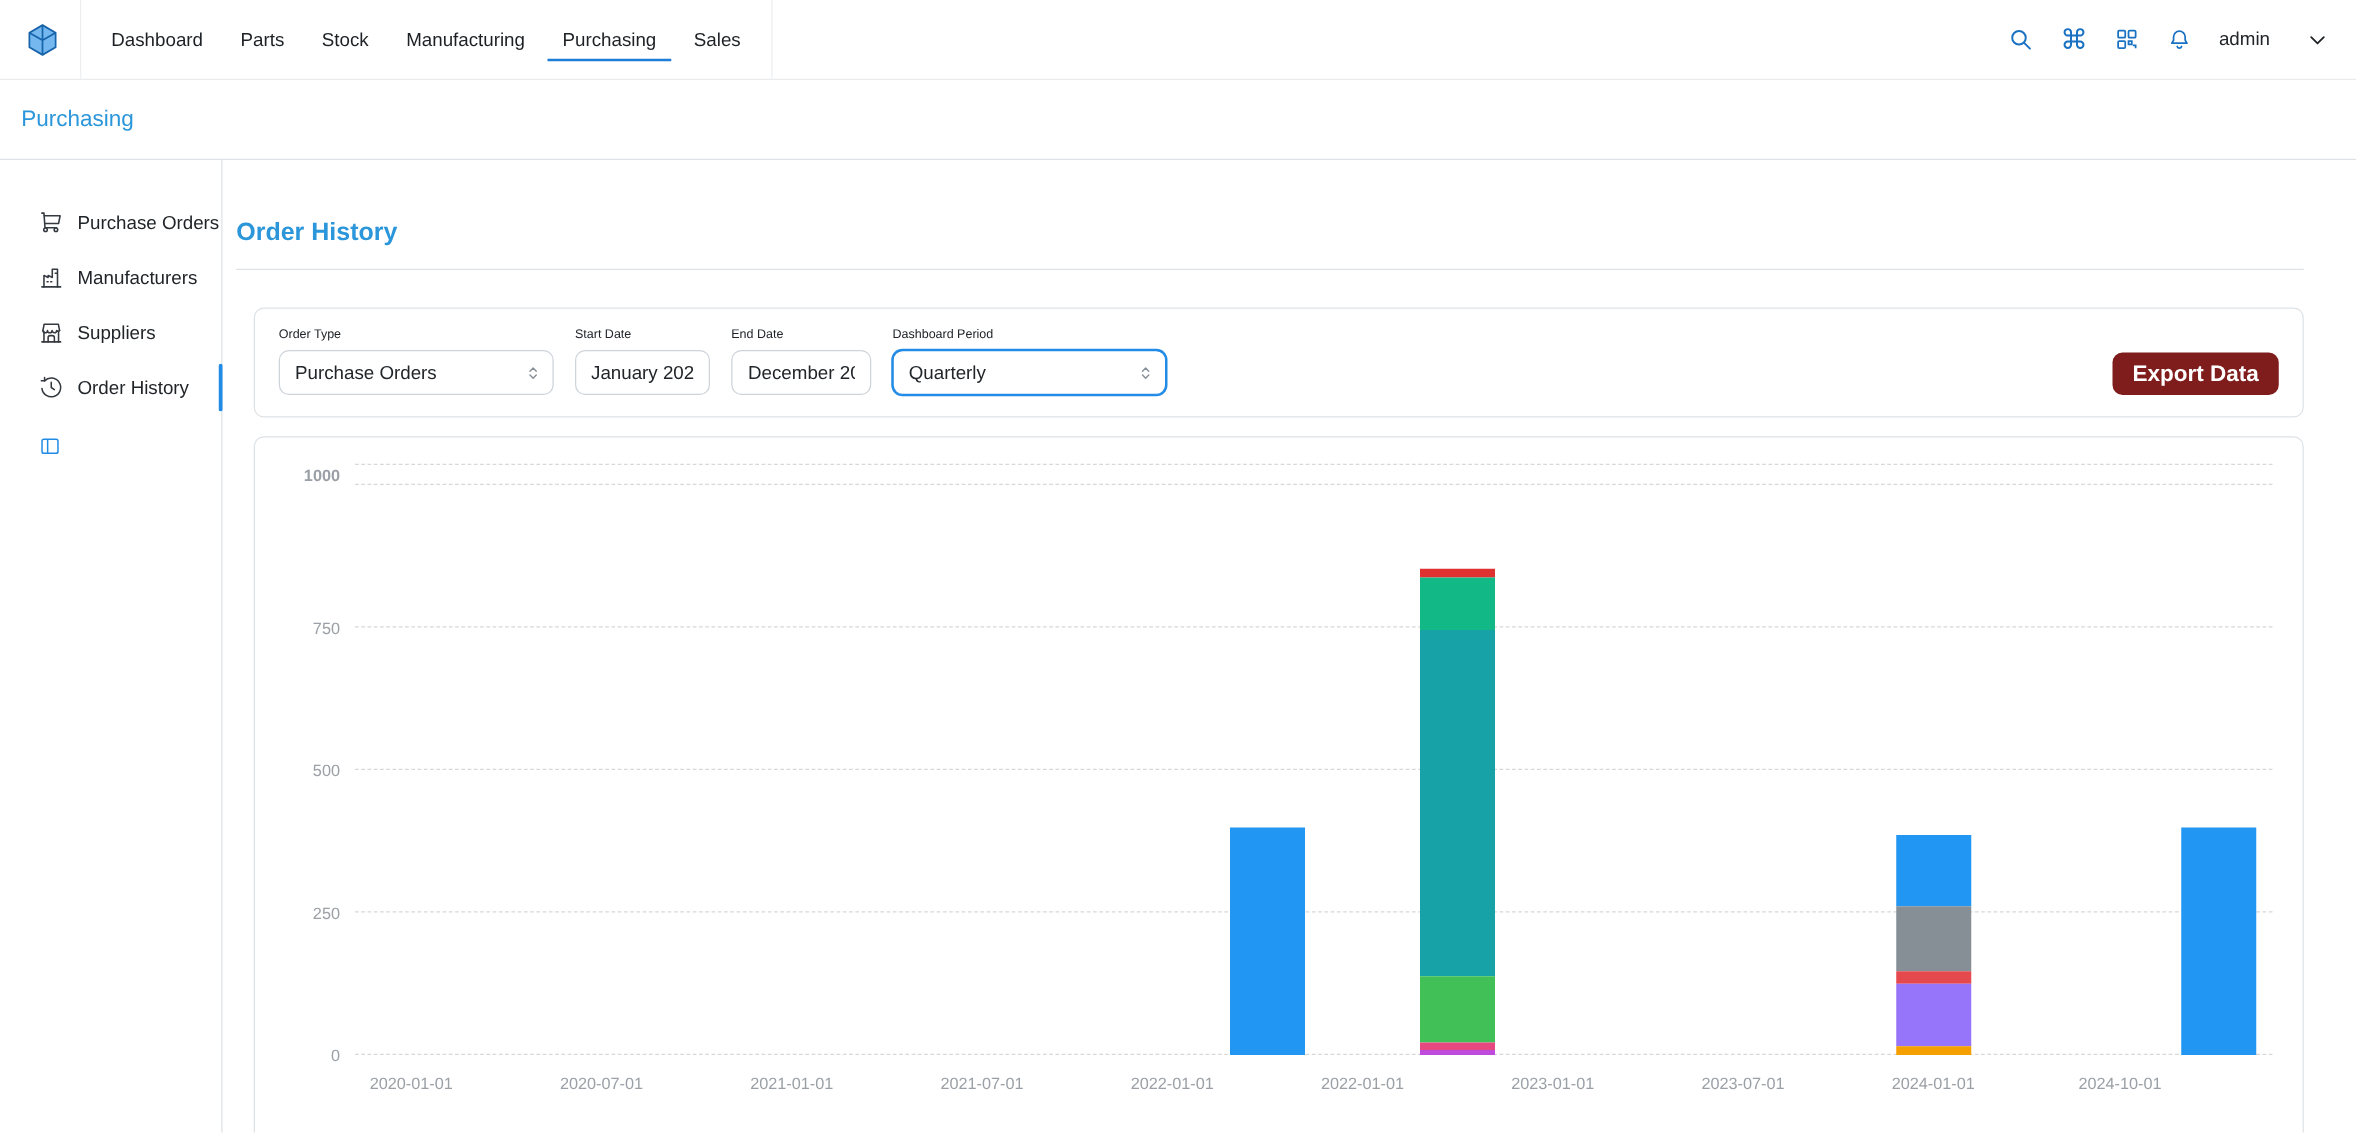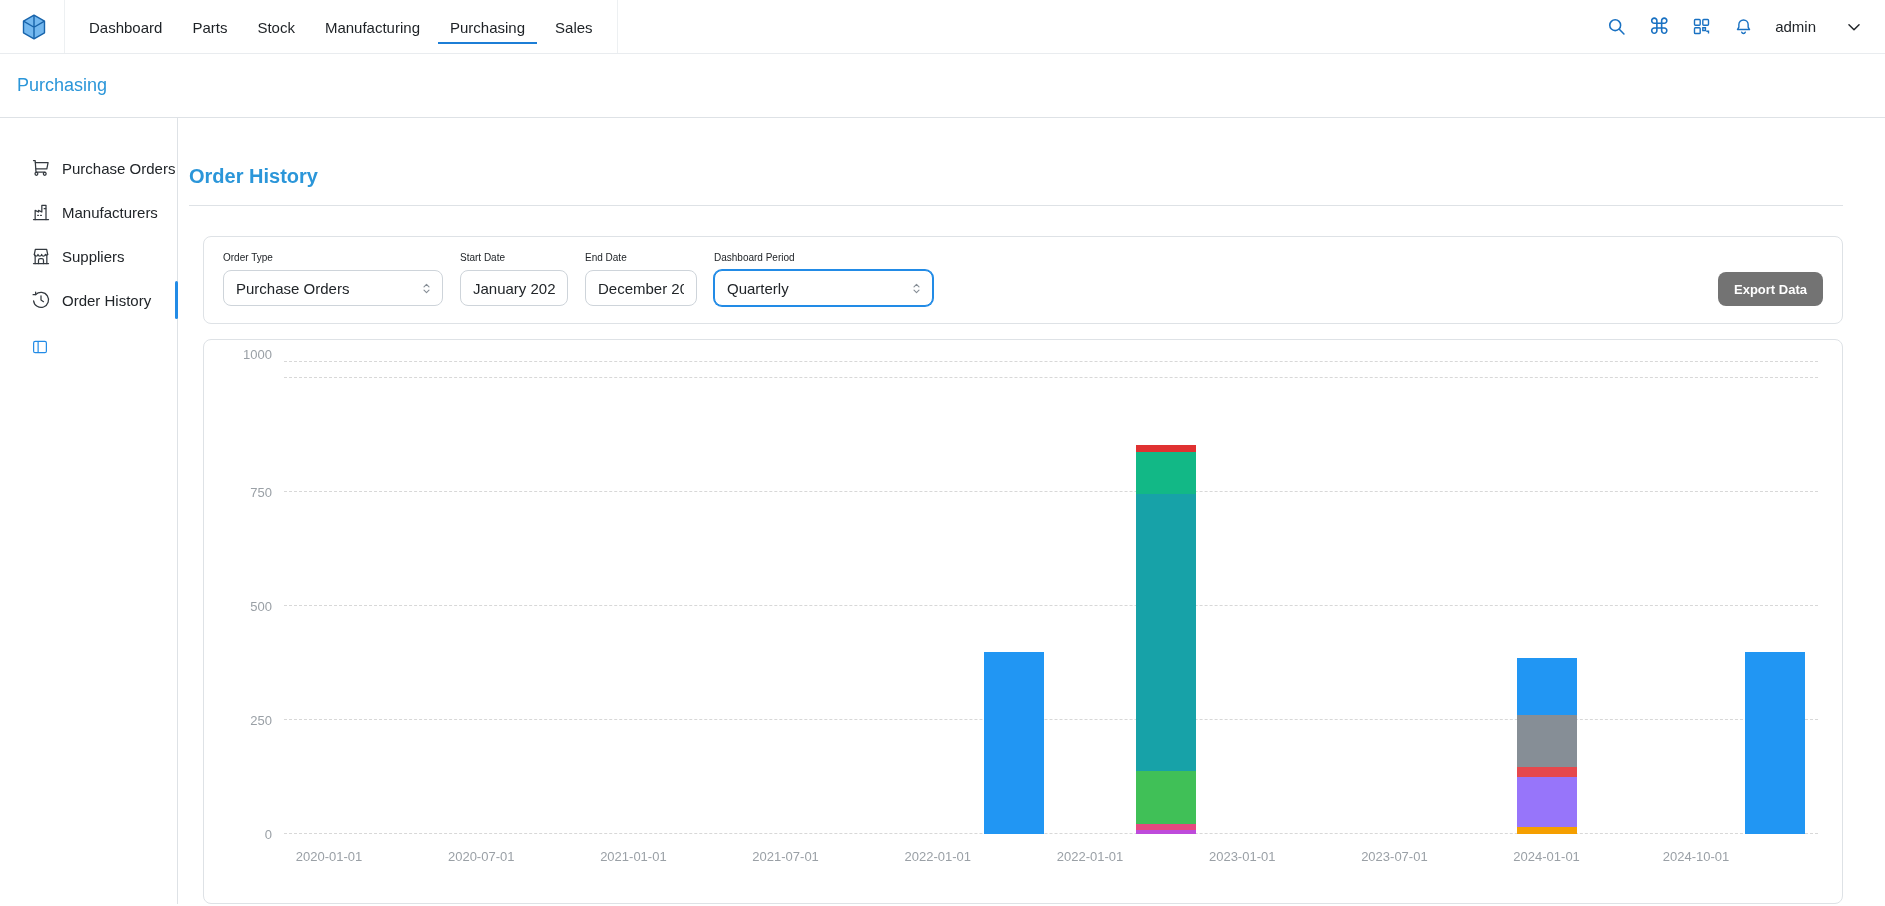--- a/index.html
+++ b/index.html
@@ -4,21 +4,21 @@
 <style>
   * { box-sizing: border-box; }
   html,body { margin:0; padding:0; }
   body {
     width:1885px; height:906px; overflow:hidden;
     background:#ffffff; color:#212529;
     font-family:"Liberation Sans", sans-serif;
   }
 
   
-  .navbar { height:54px; display:flex; align-items:stretch; border-bottom:1px solid #e9ecef; padding:0 20px; }
+  .navbar { height:64px; display:flex; align-items:stretch; border-bottom:1px solid #e9ecef; padding:0 20px; }
   .logo-wrap { display:flex; align-items:center; margin-right:16px; cursor:pointer; }
   .nav-tabs { display:flex; align-items:center; gap:6px; border-left:1px solid #edf0f2; border-right:1px solid #edf0f2; padding:0 12px; }
   .tab { padding:9px 12px 6px; font-size:15px; color:#1d2125; cursor:pointer; border-bottom:2px solid transparent; white-space:nowrap; }
   .tab.active { border-bottom-color:#1c7ed6; }
   .nav-right { margin-left:auto; display:flex; align-items:center; gap:21px; }
   .icon-btn { background:none; border:none; padding:0; margin:0; color:#1971c2; display:flex; align-items:center; cursor:pointer; }
   .cmd { font-size:22px; line-height:1; color:#1971c2; }
   .user { display:flex; align-items:center; gap:27px; cursor:pointer; }
   .user-name { font-size:15px; color:#212529; }
 
@@ -42,21 +42,21 @@
   
   .filter-card { margin:30px 0 0 14px; border:1px solid #dee2e6; border-radius:8px; padding:15px 19px 17px; display:flex; gap:17px; align-items:flex-start; }
   .field label { display:block; font-size:10px; color:#212529; margin-bottom:7px; }
   .select { height:36px; border:1px solid #ced4da; border-radius:8px; background:#fff; display:flex; align-items:center; justify-content:space-between; padding:0 8px 0 12px; font-size:15px; cursor:pointer; }
   .select.w-lg { width:220px; }
   .select.focused { border-color:#228be6; box-shadow:0 0 0 1px #228be6; }
   .text-input { height:36px; border:1px solid #ced4da; border-radius:8px; padding:0 12px; font-size:15px; font-family:inherit; color:#212529; outline:none; }
   .w-start { width:108px; }
   .w-end { width:112px; }
   .w-group { width:219px; }
-  .export-btn { margin-left:auto; align-self:flex-end; height:34px; padding:0 16px; border:none; border-radius:8px; background:#737373; color:#fff; font-size:13px; font-weight:600; font-family:inherit; cursor:pointer; }
+  .export-btn { margin-left:auto; align-self:flex-end; height:34px; padding:0 16px; border:none; border-radius:8px; background:#7f1d1d; color:#fff; font-size:18px; font-weight:600; font-family:inherit; cursor:pointer; }
 
   
   .chart-card { margin:15px 0 0 14px; border:1px solid #dee2e6; border-radius:8px; height:565px; position:relative; }
   .plot { position:absolute; left:80px; top:21px; width:1534px; height:473px; border-top:1px dashed #d8d8d8; }
   .gridline { position:absolute; left:0; right:0; height:0; border-top:1px dashed #d8d8d8; }
   .ytick { position:absolute; left:-12px; transform:translateX(-100%); font-size:13px; color:#9aa0a6; }
   .xtick { position:absolute; bottom:-30px; transform:translateX(-50%); font-size:13px; color:#9aa0a6; white-space:nowrap; }
   .bar { position:absolute; bottom:0; width:60px; display:flex; flex-direction:column-reverse; }
   .seg { width:100%; }
 </style>
@@ -201,21 +201,21 @@
       <div class="plot">
           <div class="gridline" style="bottom: 0px;"></div>
           <div class="ytick" style="bottom: -8px;">0</div>
           <div class="gridline" style="bottom: 114px;"></div>
           <div class="ytick" style="bottom: 106px;">250</div>
           <div class="gridline" style="bottom: 228px;"></div>
           <div class="ytick" style="bottom: 220px;">500</div>
           <div class="gridline" style="bottom: 342px;"></div>
           <div class="ytick" style="bottom: 334px;">750</div>
           <div class="gridline" style="bottom: 456px;"></div>
-          <div class="ytick" style="bottom: 472px;">1000</div>
+          <div class="ytick" style="bottom: 456px; font-weight: bold;">1000</div>
           <div class="xtick" style="left: 45px;">2020-01-01</div>
           <div class="xtick" style="left: 197.2px;">2020-07-01</div>
           <div class="xtick" style="left: 349.4px;">2021-01-01</div>
           <div class="xtick" style="left: 501.6px;">2021-07-01</div>
           <div class="xtick" style="left: 653.8px;">2022-01-01</div>
           <div class="xtick" style="left: 806px;">2022-01-01</div>
           <div class="xtick" style="left: 958.2px;">2023-01-01</div>
           <div class="xtick" style="left: 1110.4px;">2023-07-01</div>
           <div class="xtick" style="left: 1262.6px;">2024-01-01</div>
           <div class="xtick" style="left: 1412px;">2024-10-01</div>

